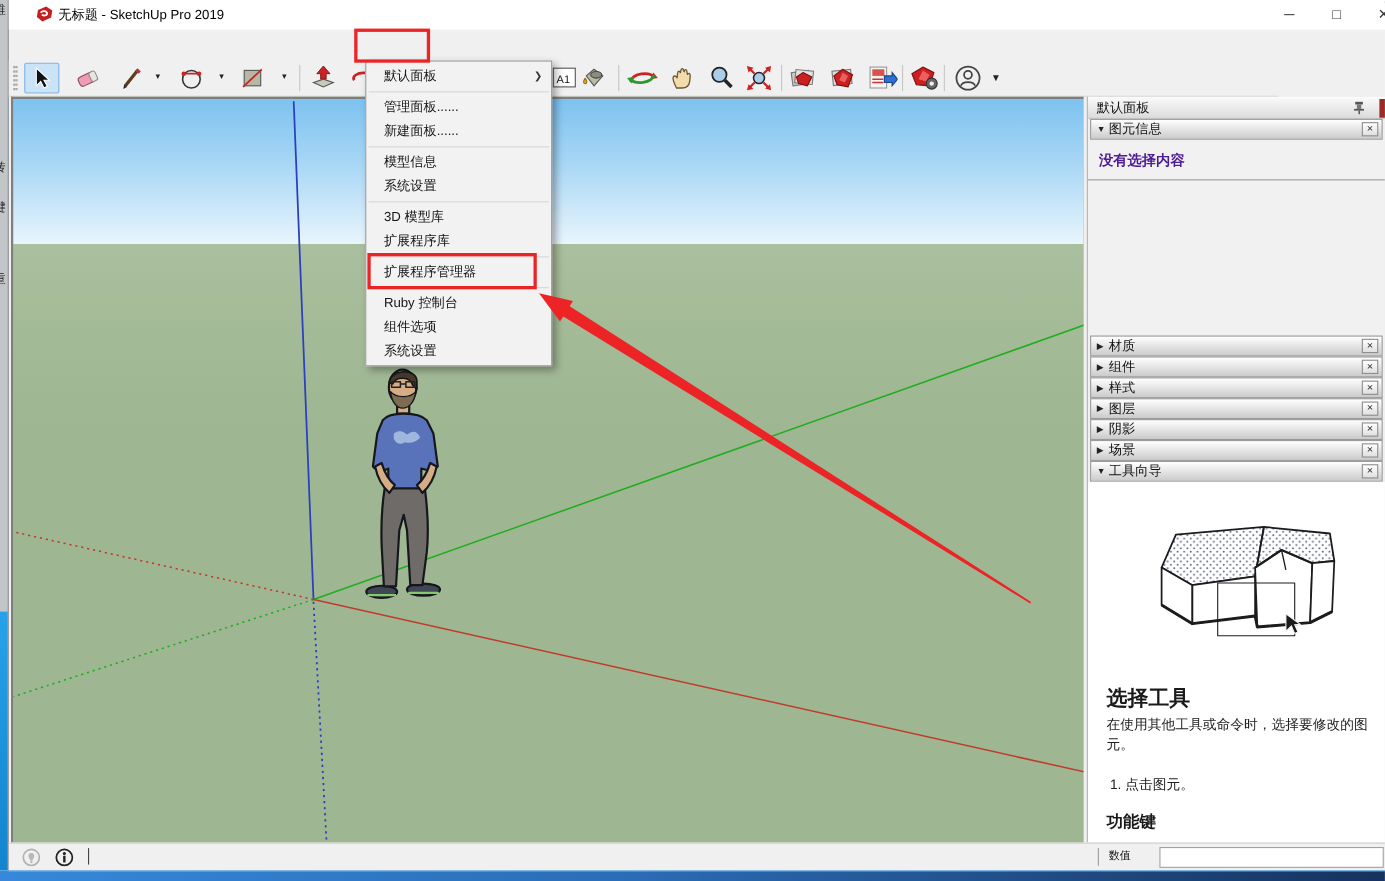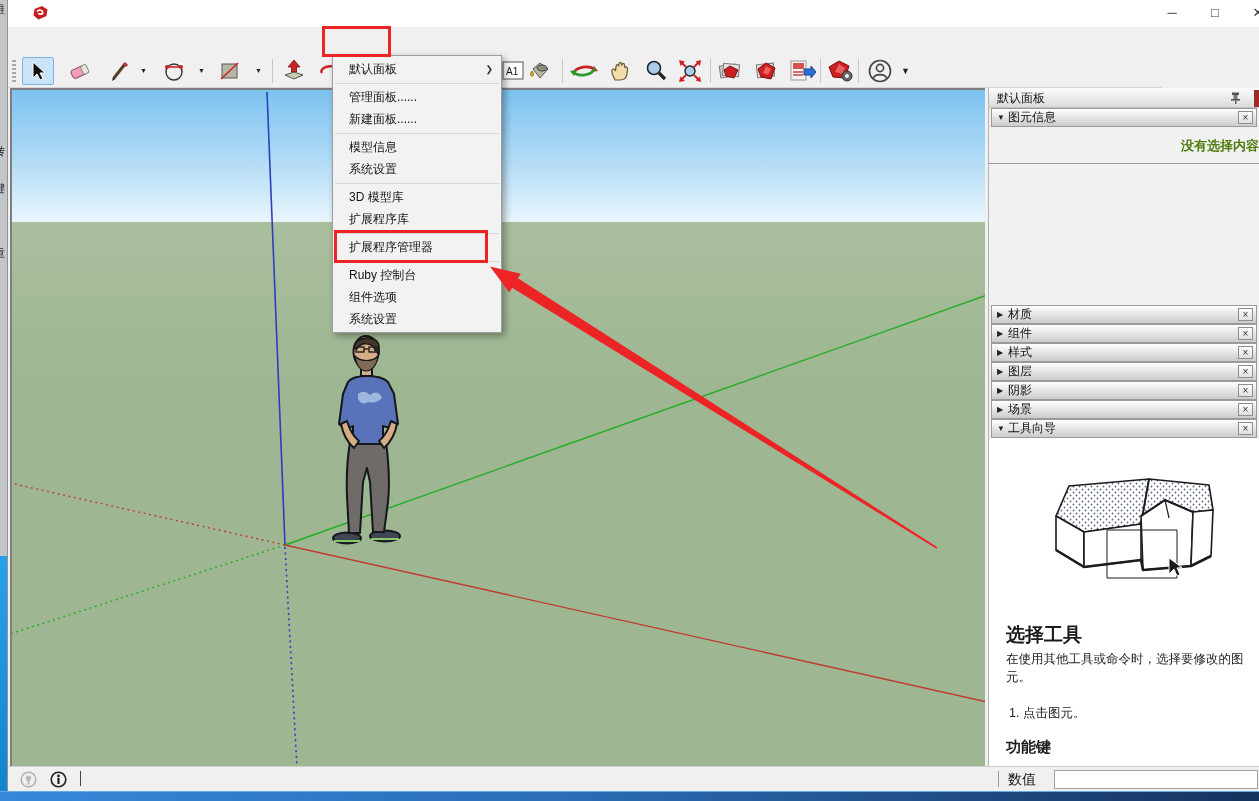--- a/index.html
+++ b/index.html
@@ -47,30 +47,30 @@
   .redbox { border:3px solid #ec2426; z-index:40; background:transparent; }
   #anno-svg { left:0; top:0; width:1259px; height:801px; pointer-events:none; z-index:39; }
 
   
   #tray { left:988px; top:88px; width:271px; height:678px; background:#f0f0f0; border-left:1px solid #b2b2b2; overflow:hidden; }
   #tray-title { position:absolute; left:0; top:0; width:100%; height:20px; background:linear-gradient(#fbfbfb,#dcdcdc); border-bottom:1px solid #c2c2c2; font-size:12px; color:#111; line-height:20px; padding-left:8px; }
   .sec { position:absolute; left:2px; width:266px; height:19px; background:linear-gradient(#ffffff,#cbcbcb); border:1px solid #9a9a9a; font-size:12px; color:#111; line-height:17px; }
   .sec .arrow { display:inline-block; width:16px; padding-left:5px; font-size:8px; vertical-align:1px; color:#222; }
   .closebox { position:absolute; right:3px; top:2px; width:15px; height:13px; background:linear-gradient(#fefefe,#e0e0e0); border:1px solid #8e8e8e; font-size:10px; line-height:11px; text-align:center; color:#333; }
   #entity-content { position:absolute; left:0; top:40px; width:100%; height:177px; background:#f1f1f1; }
-  #entity-content .msg { font-size:13px; font-weight:bold; color:#4d7c0f; padding:9px 0 0 10px;text-align:right; }
+  #entity-content .msg { font-size:13px; font-weight:bold; color:#4c1d95; padding:9px 0 0 10px; }
   #entity-content .hr { margin-top:8px; height:1px; background:#9a9a9a; }
   #instructor { position:absolute; left:0; top:350px; width:100%; height:420px; background:#fff; overflow:hidden; }
   .ih1 { font-family:"DejaVu Serif",serif; font-weight:bold; font-size:19px; color:#1a1a1a; }
   .ih2 { font-family:"DejaVu Serif",serif; font-weight:bold; font-size:15px; color:#1a1a1a; }
   .ibody { font-size:12.5px; color:#222; line-height:18px; }
 
   
   #statusbar { left:8px; top:766px; width:1251px; height:25px; background:#f0f0f0; border-top:1px solid #cfcfcf; }
-  #meas-label { position:absolute; left:1000px; top:4px; font-size:14px; color:#111; }
+  #meas-label { position:absolute; left:1000px; top:4px; font-size:10px; color:#111; }
   #meas-input { position:absolute; left:1046px; top:3px; width:204px; height:19px; border:1px solid #a0a0a0; background:#fff; font-size:12px; padding:0 3px; }
   #status-caret { position:absolute; left:72px; top:4px; width:1px; height:15px; background:#444; }
   #meas-sep { position:absolute; left:990px; top:4px; width:1px; height:16px; background:#999; }
 </style>
 </head>
 <body>
 
 <div id="root">
 
   <div id="top-edge" class="abs"></div>
@@ -81,20 +81,21 @@
     <span class="frag" style="top:246px">重</span>
     <span id="bg-left-blue"></span>
   </div>
   <div id="taskbar" class="abs"></div>
 
   <div id="titlebar" class="abs">
     <svg class="abs" style="left:24px;top:5px" width="17" height="17" viewBox="0 0 17 17">
       <path fill="#c41f1f" d="M2.5 4 L10 1 L15.5 4.5 L14.5 11 L6.5 14.5 L1.5 10.5 Z"></path>
       <path fill="none" stroke="#fff" stroke-width="1.6" d="M5 6.5 C6.5 4.5 10.5 4.8 10.8 7.2 C11 9.5 7 9.6 6.2 8.2"></path>
     </svg>
+    <span id="title-text">无标题 - SketchUp Pro 2019</span>
     <span class="winbtn" style="left:1149px">─</span>
     <span class="winbtn" style="left:1192px">□</span>
     <span class="winbtn" style="left:1235px">✕</span>
   </div>
 
 
   <div id="toolbar" class="abs">
     <span class="thandle"></span>
     <span class="tbtn pressed" style="left:14px">
       <svg width="20" height="20" viewBox="0 0 20 20">

